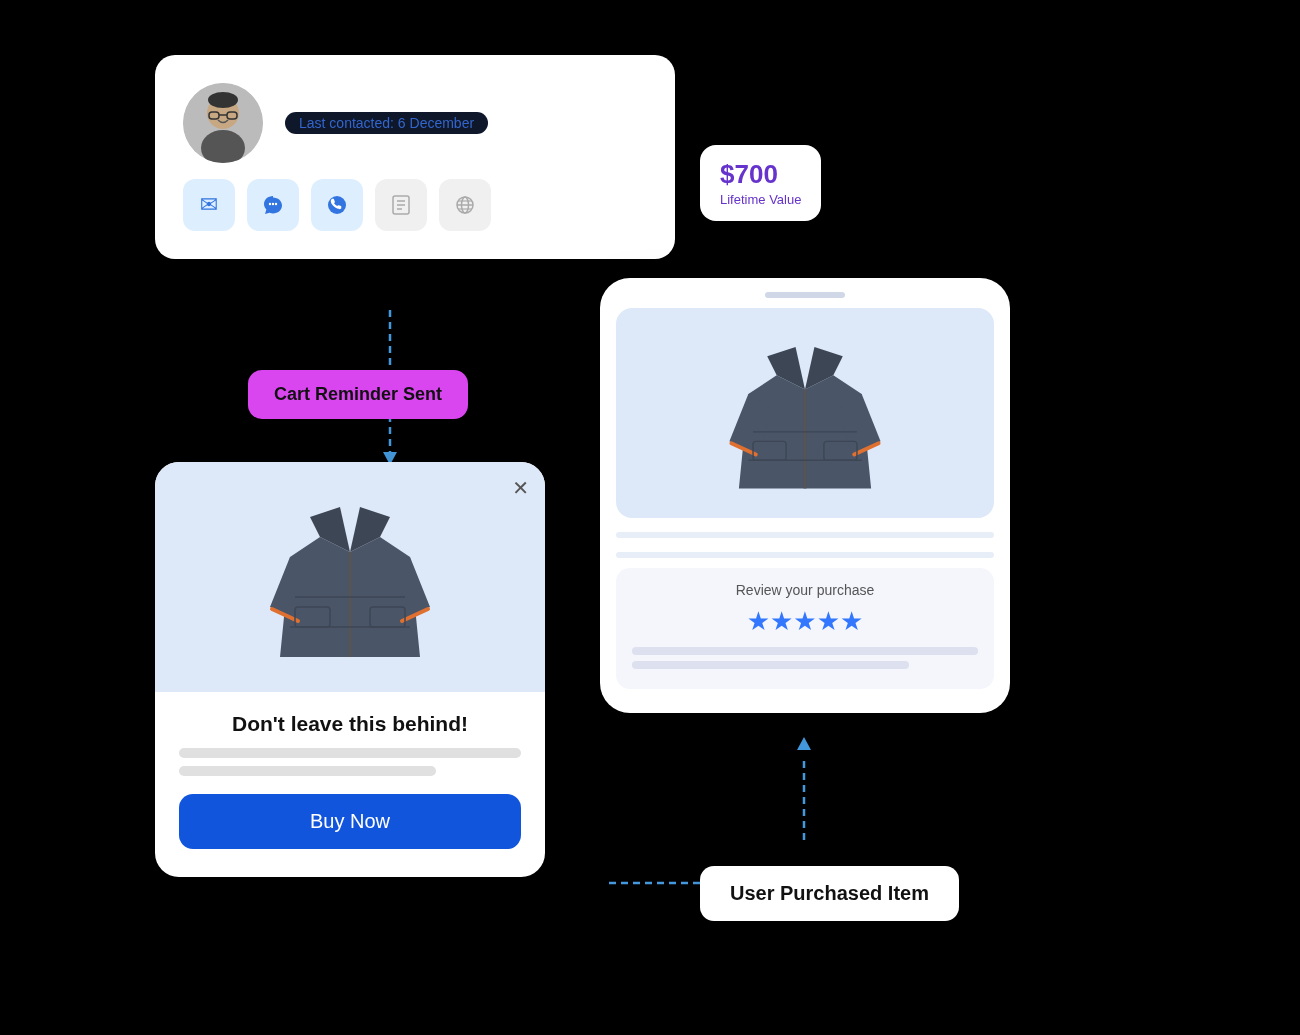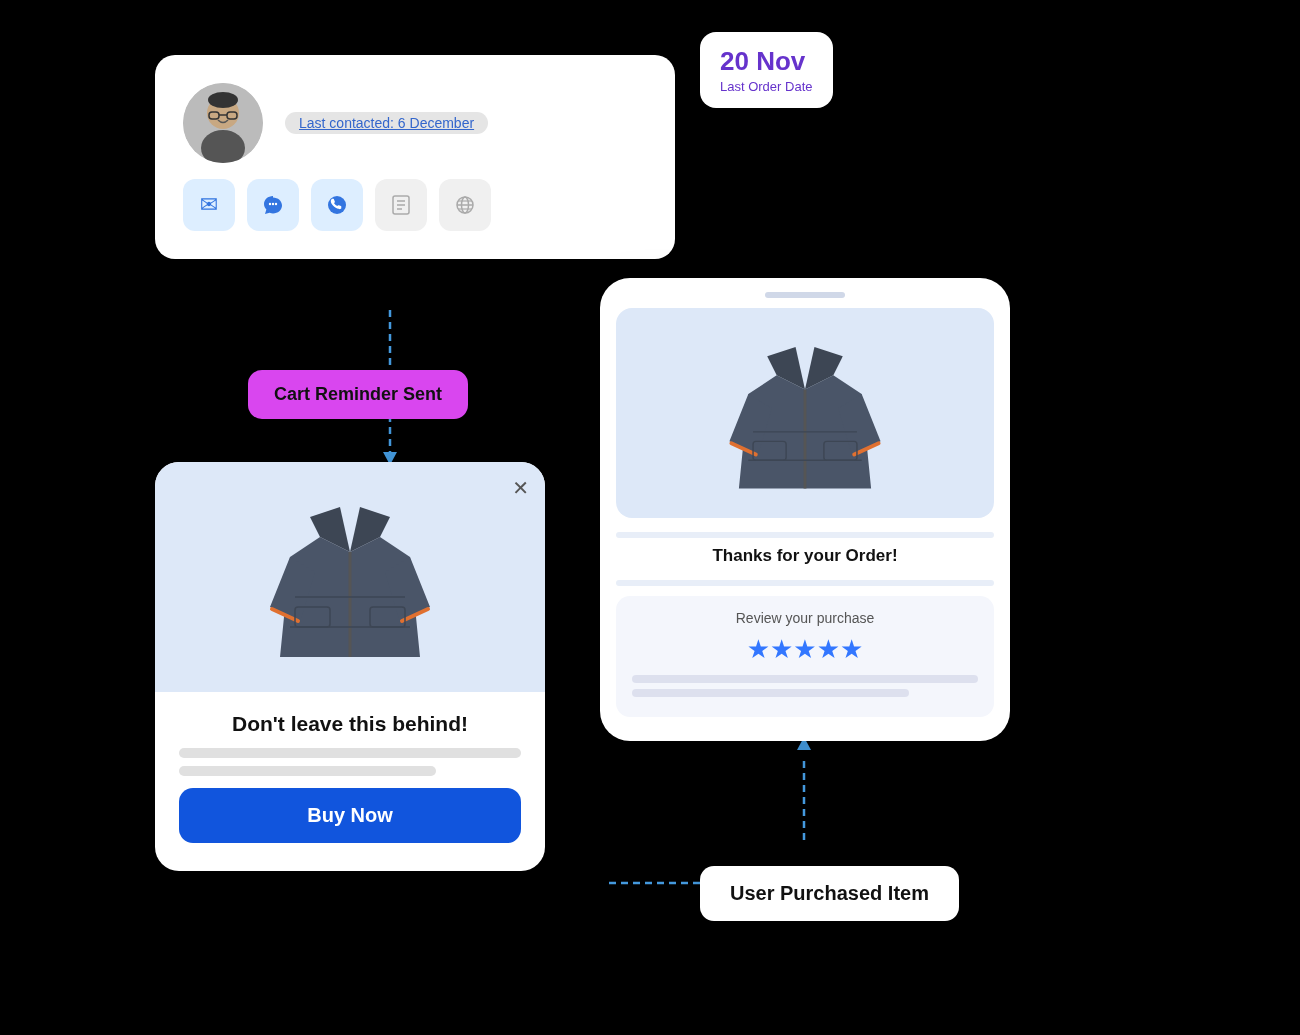--- a/index.html
+++ b/index.html
@@ -56,28 +56,27 @@
     }
 
     .profile-info h2 {
       font-size: 28px;
       font-weight: 700;
       color: #111;
       margin-bottom: 8px;
     }
 
     .last-contacted-badge {
-      background: #e5e5e5;
+      background: #0f172a;
       color: #3366cc;
       border-radius: 20px;
       padding: 3px 14px;
       font-size: 14px;
       font-weight: 500;
       display: inline-block;
-      text-decoration: underline;
     }
 
     .profile-actions {
       display: flex;
       gap: 12px;
       margin-top: 8px;
     }
 
     .action-btn {
       width: 52px;
@@ -218,28 +217,28 @@
     .text-line {
       height: 10px;
       background: #e0e0e0;
       border-radius: 6px;
       margin-bottom: 8px;
     }
 
     .buy-now-btn {
       display: block;
       width: calc(100% - 48px);
-      margin: 12px auto 0;
+      margin: 18px auto 0;
       background: #1155dd;
       color: #fff;
       border: none;
       border-radius: 14px;
       padding: 16px;
       font-size: 20px;
-      font-weight: 700;
+      font-weight: 400;
       cursor: pointer;
       text-align: center;
     }
 
     
     .phone-card {
       position: absolute;
       top: 278px;
       left: 600px;
       width: 410px;
@@ -403,26 +402,26 @@
           <circle cx="12" cy="12" r="8" stroke="#aaa" stroke-width="1.5" fill="none"></circle>
           <ellipse cx="12" cy="12" rx="3.5" ry="8" stroke="#aaa" stroke-width="1.5" fill="none"></ellipse>
           <line x1="4" y1="12" x2="20" y2="12" stroke="#aaa" stroke-width="1.5"></line>
           <line x1="5" y1="8" x2="19" y2="8" stroke="#aaa" stroke-width="1.2"></line>
           <line x1="5" y1="16" x2="19" y2="16" stroke="#aaa" stroke-width="1.2"></line>
         </svg>
       </button>
     </div>
   </div>
 
-  <div class="stat-card stat-nov">
-    <div class="stat-value">20 Nov</div>
-    <div class="stat-label">Last Order Date</div>
-  </div>
-
-
+
+
+  <div class="stat-card stat-ltv">
+    <div class="stat-value">$700</div>
+    <div class="stat-label">Lifetime Value</div>
+  </div>
 
   <div class="cart-reminder">
     <span>Cart Reminder Sent</span>
   </div>
 
   <div class="cart-popup">
     <div class="cart-popup-image-area">
       <button class="close-btn">✕</button>
 
       <svg class="jacket-svg-left" viewBox="0 0 180 200" xmlns="http://www.w3.org/2000/svg">
@@ -471,21 +470,20 @@
         <line x1="90" y1="75" x2="90" y2="180" stroke="#555" stroke-width="3"></line>
         <line x1="12" y1="132" x2="38" y2="144" stroke="#e07030" stroke-width="4" stroke-linecap="round"></line>
         <line x1="142" y1="144" x2="168" y2="132" stroke="#e07030" stroke-width="4" stroke-linecap="round"></line>
         <line x1="35" y1="120" x2="145" y2="120" stroke="#3d4654" stroke-width="1.5"></line>
         <line x1="30" y1="150" x2="150" y2="150" stroke="#3d4654" stroke-width="1.5"></line>
         <rect x="35" y="130" width="35" height="20" rx="3" stroke="#3d4654" stroke-width="1.5" fill="none"></rect>
         <rect x="110" y="130" width="35" height="20" rx="3" stroke="#3d4654" stroke-width="1.5" fill="none"></rect>
       </svg>
     </div>
     <div class="phone-divider"></div>
-    <div class="phone-thanks">Thanks for your Order!</div>
     <div class="phone-divider"></div>
     <div class="review-box">
       <div class="review-label">Review your purchase</div>
       <div class="stars">★★★★★</div>
       <div class="review-line" style="width:100%"></div>
       <div class="review-line" style="width:80%"></div>
     </div>
   </div>
 
   <div class="user-purchased">

